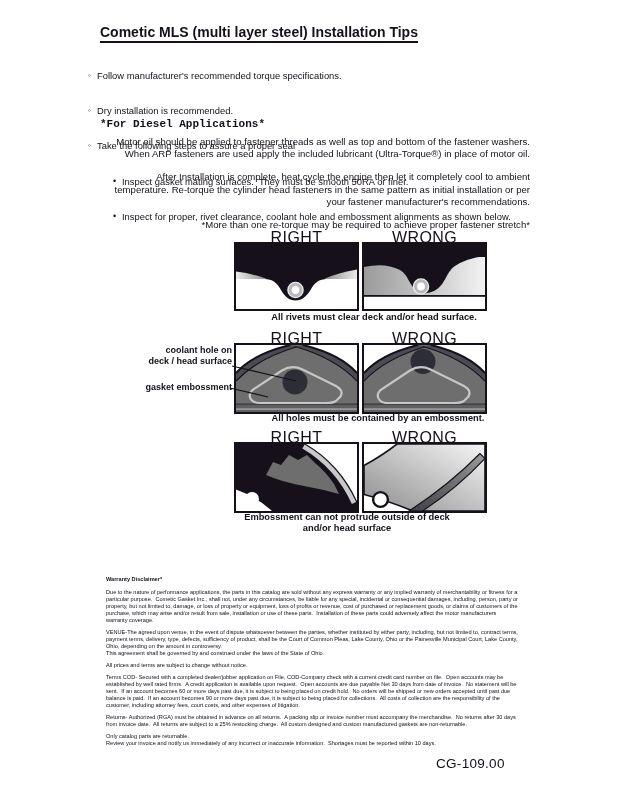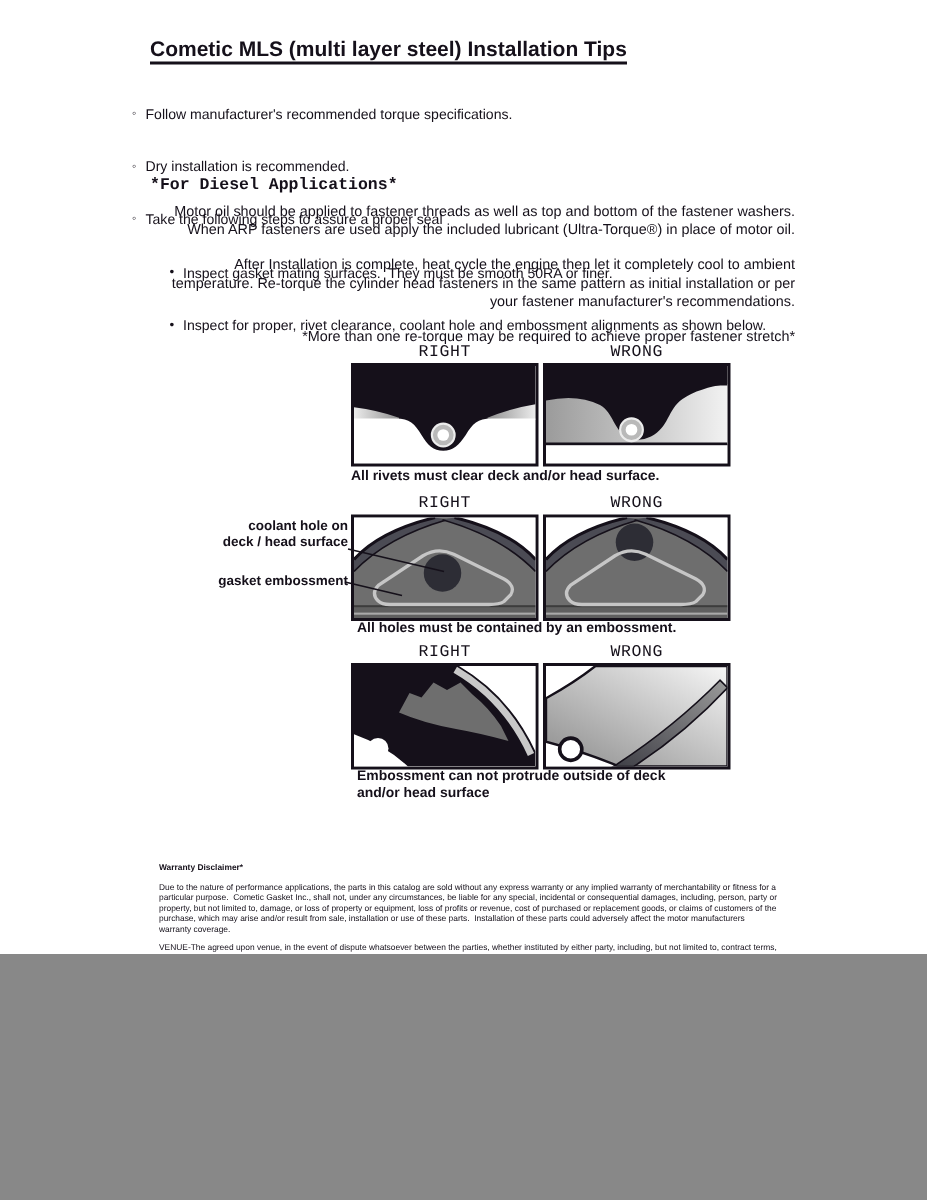--- a/index.html
+++ b/index.html
@@ -2,43 +2,43 @@
 <html style="--ink: #15101a; --surface-gray: #6e6e6e; --paper: #ffffff;"><head>
 <meta charset="utf-8">
 <style>
   :root{
     --ink:#15101a;
     --surface-gray:#6e6e6e;
     --paper:#ffffff;
   }
   html,body{margin:0;padding:0;background:#888;}
   .page{
-    position:relative;width:618px;height:636px;background:var(--paper);
+    position:relative;width:618px;height:800px;background:var(--paper);
     font-family:"Liberation Sans", sans-serif;color:var(--ink);
     margin:0 auto;overflow:hidden;
   }
   .abs{position:absolute;}
   .title{
     left:100px;top:24px;font-size:14px;font-weight:bold;
     border-bottom:2px solid var(--ink);padding-bottom:1px;display:inline-block;margin:0;
   }
   .body-txt{font-size:9.4px;line-height:11.8px;white-space:pre-wrap;}
   .bullets{left:88px;top:46px;width:470px;}
   .brow{display:flex;}
   .brow .g{width:9px;flex:0 0 9px;font-size:8px;line-height:11.8px;}
   .brow.sub{margin-left:25px;}
   .brow.sub .g{font-size:9px;}
   .diesel{left:100px;top:118px;width:430px;}
   .dheading{font-size:11px;font-weight:bold;margin:0 0 6px 0;font-family:Liberation Mono, monospace;}
   .dp{margin:0 0 7px 0;font-size:9.6px;line-height:12.2px;white-space:pre-wrap;text-align:right;}
-  .dlabel{font-size:11px;letter-spacing:0.4px;text-align:center;width:125px;font-family:Liberation Mono, monospace;}
+  .dlabel{font-size:16px;letter-spacing:0.4px;text-align:center;width:125px;}
   .dbox{width:121px;height:65px;border:2px solid var(--ink);background:#fff;}
   .dbox.tall{height:67px;}
   .dbox svg{display:block;width:100%;height:100%;}
-  .caption{font-size:9.3px;font-weight:bold;line-height:10.8px;}
+  .caption{font-size:9.3px;font-weight:bold;line-height:10.8px;text-align:center;}
   .ann{font-size:9px;font-weight:600;line-height:11px;text-align:right;width:144px;left:88px;}
   .fineprint{left:106px;top:576px;width:412px;font-size:5.6px;line-height:7px;}
   .wp{margin:0 0 5px 0;white-space:pre-wrap;}
   .wp.tight{margin:0;}
   .wheading{font-weight:bold;margin:0 0 6px 0;}
   .docnum{left:390px;top:756px;font-size:13.5px;letter-spacing:0.3px;margin-left:46px;}
   .overlay{pointer-events:none;}
 </style>
 </head>
 <body>

